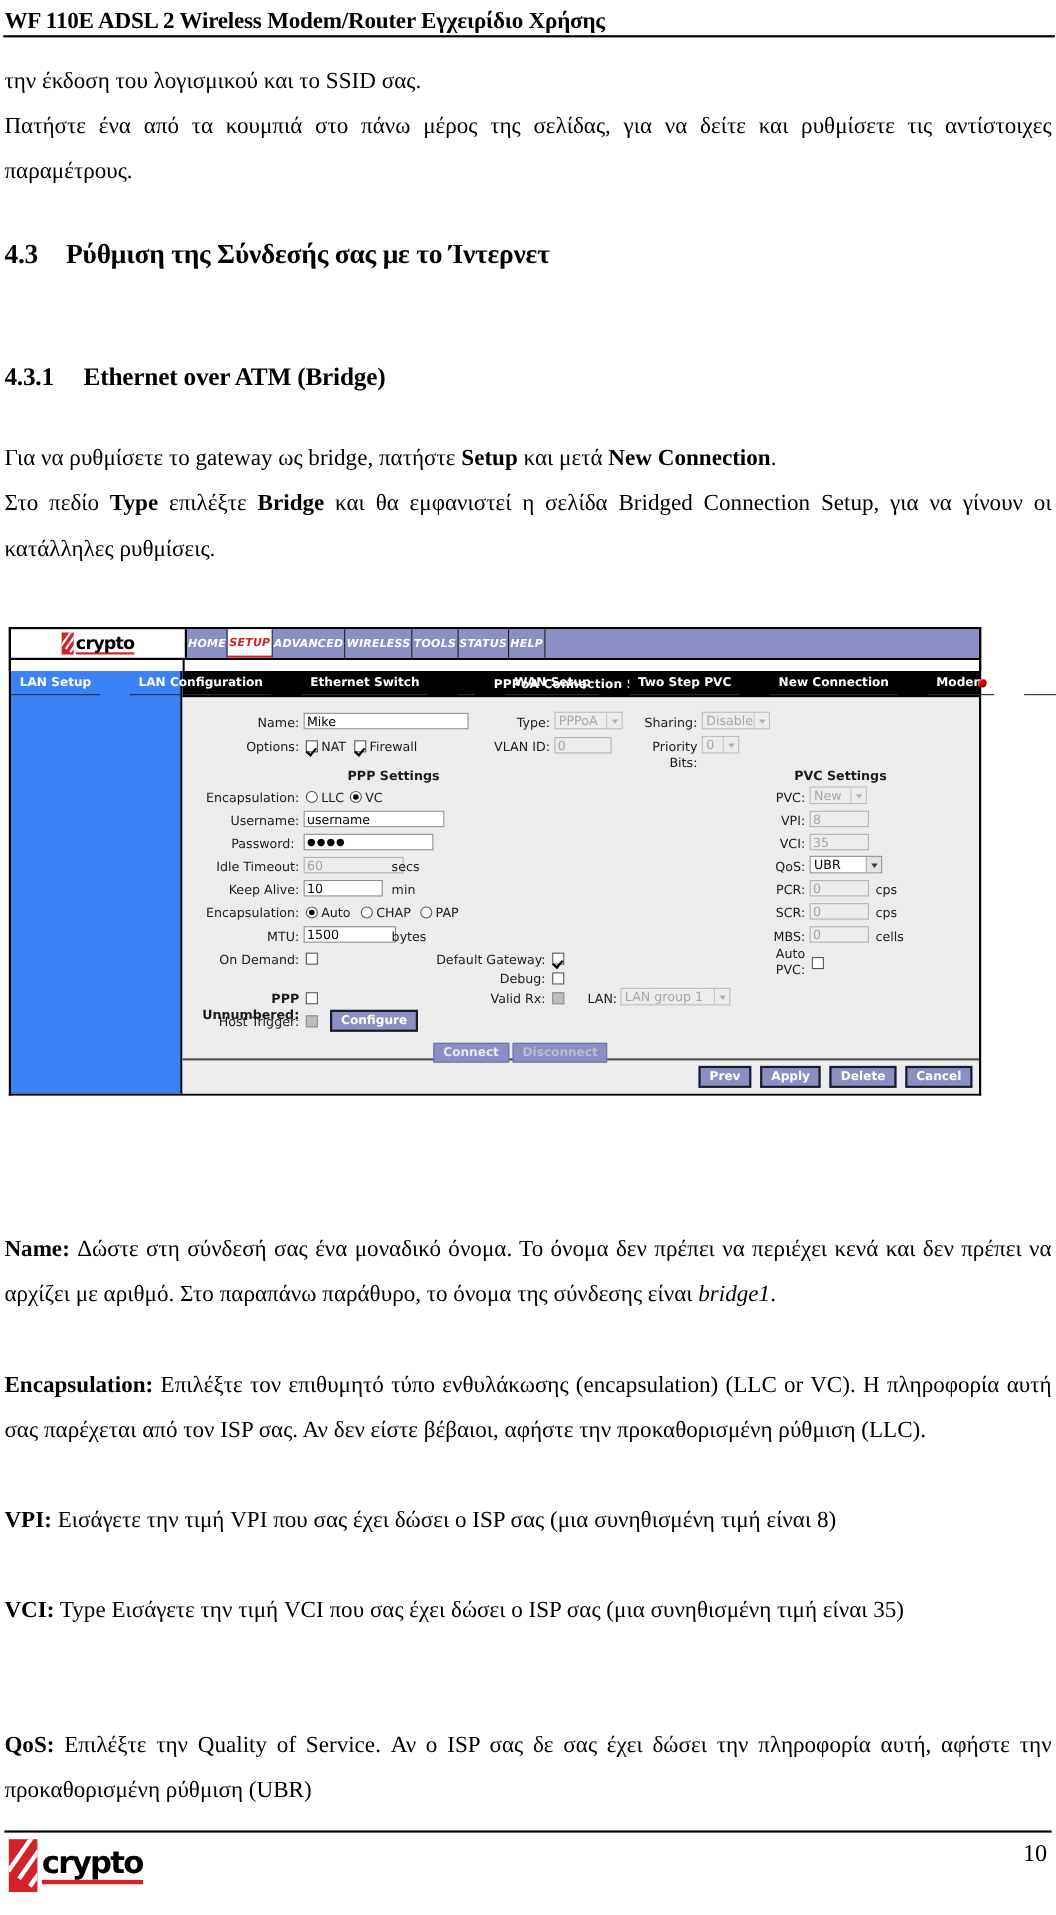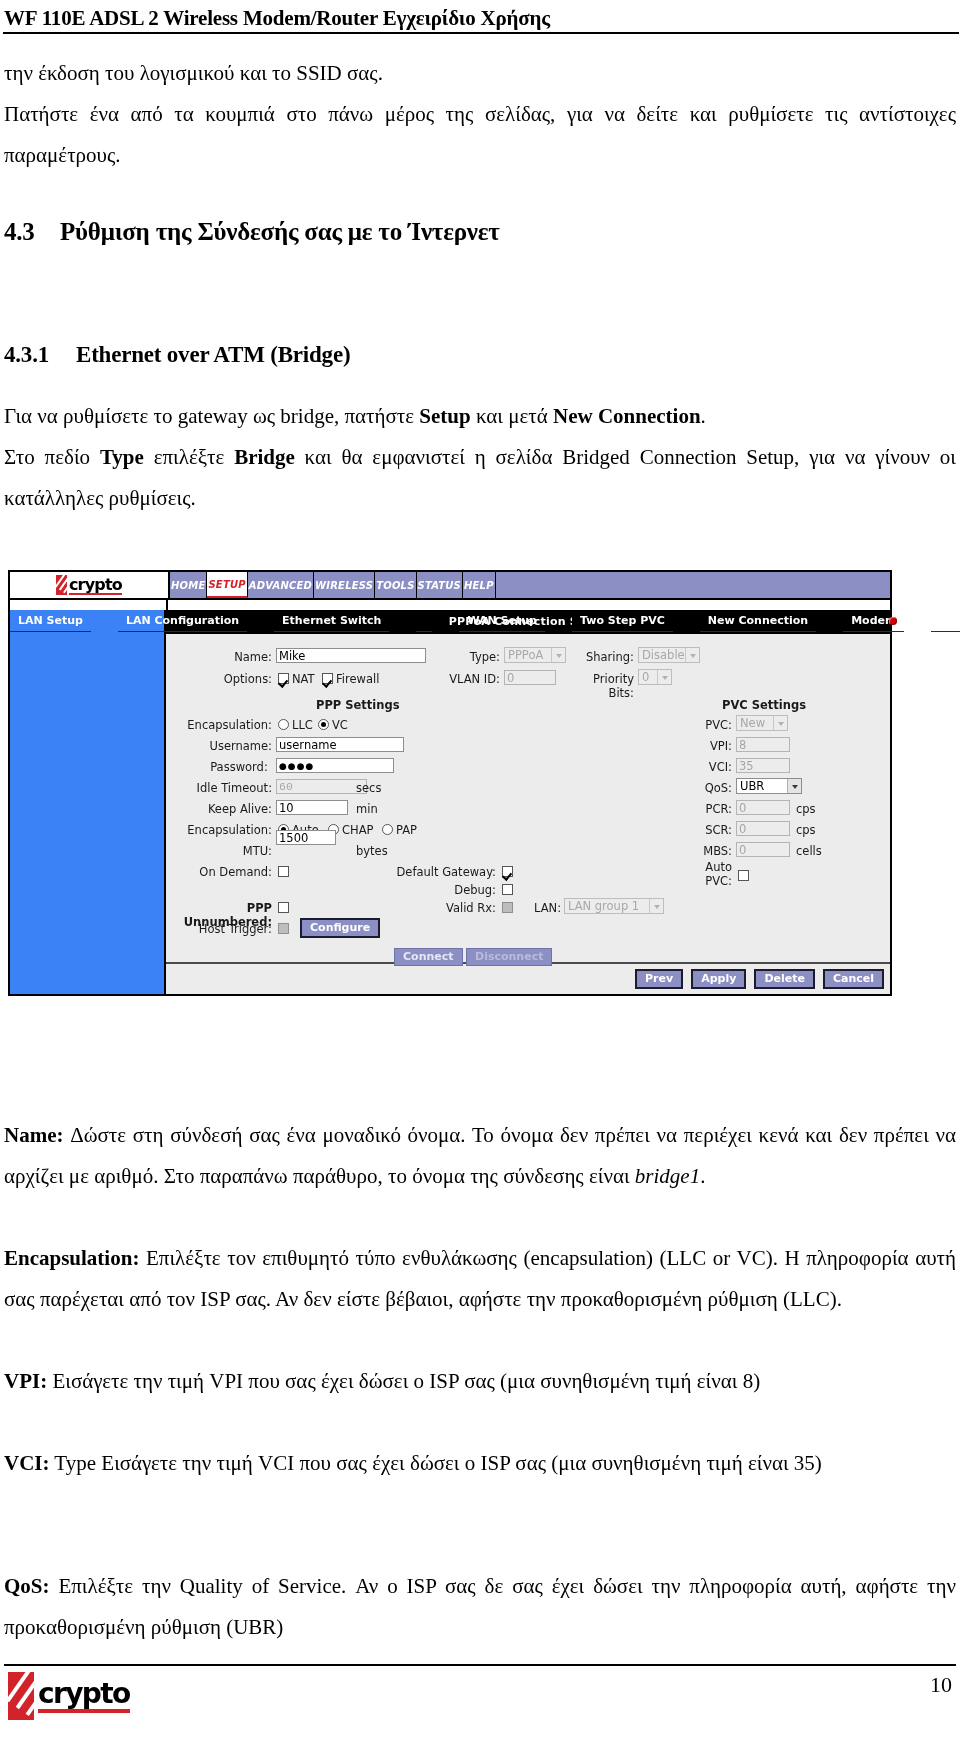--- a/index.html
+++ b/index.html
@@ -402,21 +402,21 @@
 </div>
 
 <div class="prose" style="top:94px;">
   <p>Πατήστε ένα από τα κουμπιά στο πάνω μέρος της σελίδας, για να δείτε και ρυθμίσετε τις αντίστοιχες παραμέτρους.</p>
 </div>
 
 <div class="h2" style="top:218px;">
   <span class="num">4.3</span><span>Ρύθμιση της Σύνδεσής σας με το Ίντερνετ</span>
 </div>
 
-<div class="h3" style="top:342px;">
+<div class="h3" style="top:330px;">
   <span class="num">4.3.1</span><span>Ethernet over ATM (Bridge)</span>
 </div>
 
 <div class="prose" style="top:396px; text-align:left;">
   <p><span>Για να ρυθμίσετε το gateway ως bridge, πατήστε </span><span class="b">Setup</span><span> και μετά </span><span class="b">New Connection</span><span>.</span></p>
 </div>
 
 <div class="prose" style="top:437px;">
   <p><span>Στο πεδίο </span><span class="b">Type</span><span> επιλέξτε </span><span class="b">Bridge</span><span> και θα εμφανιστεί η σελίδα Bridged Connection Setup, για να γίνουν οι κατάλληλες ρυθμίσεις.</span></p>
 </div>
@@ -499,37 +499,37 @@
         <span class="abs rad on" style="left:152px; top:85px;"></span>
         <span class="abs lbl" style="left:166px; top:84px;">VC</span>
 
         <span class="abs lbl" style="left:40px; top:105px; width:66px; text-align:right;">Username:</span>
         <span class="abs ibox" style="left:110px; top:103px; width:128px;">username</span>
 
         <span class="abs lbl" style="left:40px; top:126px; width:66px; text-align:center;">Password:</span>
         <span class="abs ibox" style="left:110px; top:124px; width:118px; font-size:9px; letter-spacing:1px;">●●●●</span>
 
         <span class="abs lbl" style="left:26px; top:147px; width:80px; text-align:right;">Idle Timeout:</span>
-        <span class="abs ibox ro" style="left:110px; top:145px; width:91px;font-family:Liberation Mono, monospace;">60</span>
+        <span class="abs ibox ro" style="left:110px; top:145px; width:91px;">60</span>
         <span class="abs lbl" style="left:190px; top:147px;">secs</span>
 
         <span class="abs lbl" style="left:30px; top:168px; width:76px; text-align:right;">Keep Alive:</span>
         <span class="abs ibox" style="left:110px; top:166px; width:72px;">10</span>
         <span class="abs lbl" style="left:190px; top:168px;">min</span>
 
         <span class="abs lbl" style="left:18px; top:189px; width:88px; text-align:right;">Encapsulation:</span>
         <span class="abs rad on" style="left:112px; top:190px;"></span>
         <span class="abs lbl" style="left:126px; top:189px;">Auto</span>
         <span class="abs rad" style="left:162px; top:190px;"></span>
         <span class="abs lbl" style="left:176px; top:189px;">CHAP</span>
         <span class="abs rad" style="left:216px; top:190px;"></span>
         <span class="abs lbl" style="left:230px; top:189px;">PAP</span>
 
         <span class="abs lbl" style="left:60px; top:210px; width:46px; text-align:right;">MTU:</span>
-        <span class="abs ibox" style="left:110px; top:196px; width:60px;">1500</span>
+        <span class="abs ibox" style="left:110px; top:208px; width:84px;">1500</span>
         <span class="abs lbl" style="left:190px; top:210px;">bytes</span>
 
         <span class="abs lbl" style="left:28px; top:231px; width:78px; text-align:right;">On Demand:</span>
         <span class="abs chk" style="left:112px; top:232px;"></span>
 
         <span class="abs lbl" style="left:228px; top:231px; width:102px; text-align:right;">Default Gateway:</span>
         <span class="abs chk on" style="left:336px; top:232px;"></span>
 
         <span class="abs lbl" style="left:262px; top:249px; width:68px; text-align:right;">Debug:</span>
         <span class="abs chk" style="left:336px; top:250px;"></span>

